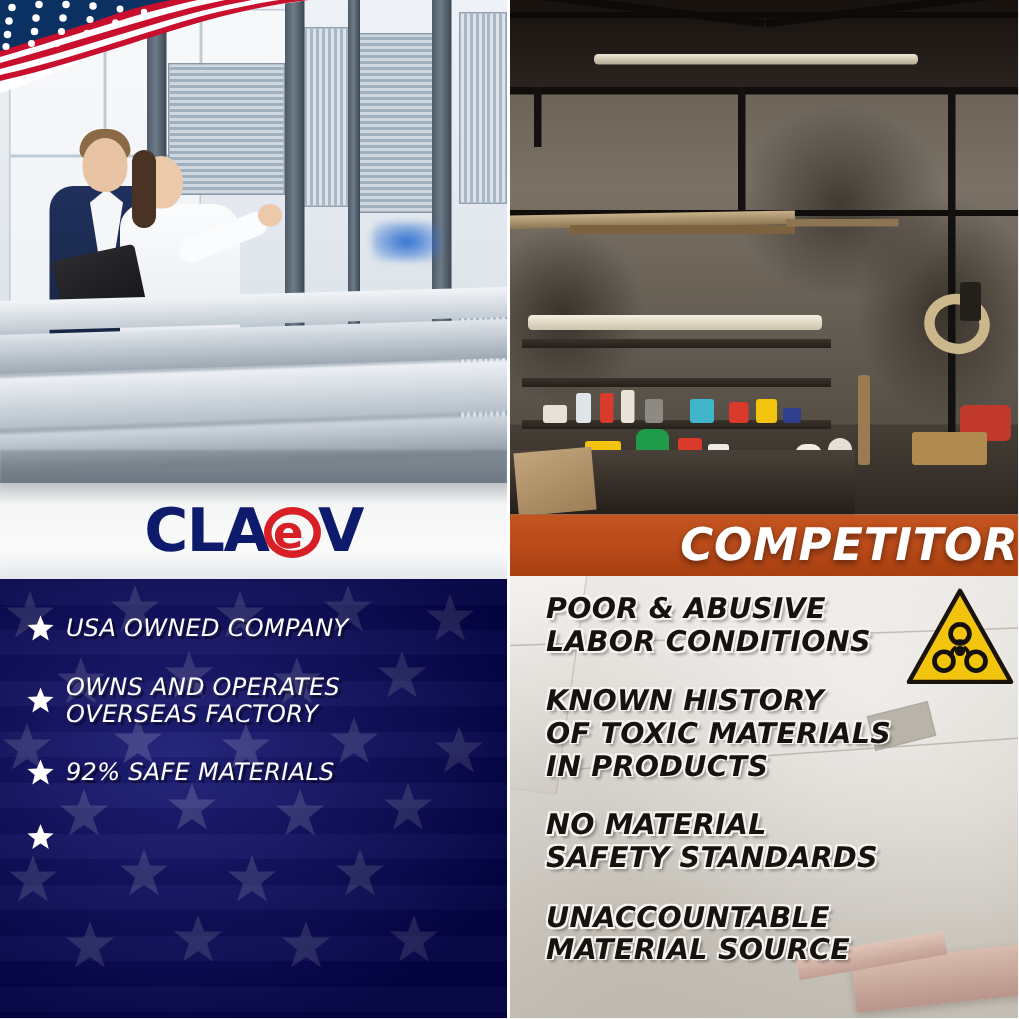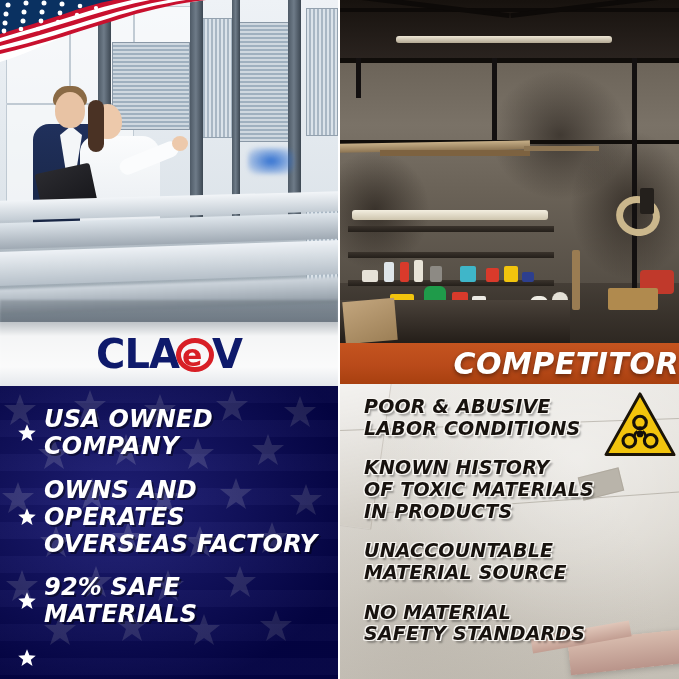--- a/index.html
+++ b/index.html
@@ -104,22 +104,22 @@
     background:repeating-linear-gradient(180deg,
       rgba(255,255,255,.035) 0 17px, rgba(0,0,0,.06) 17px 34px);}
   .blue-stars{position:absolute;inset:0;opacity:.16;}
   .blue-vig{position:absolute;inset:0;
     background:radial-gradient(ellipse at 35% 40%,rgba(255,255,255,.10),rgba(0,0,0,.35) 78%);}
 
   .pros{position:absolute;left:14px;top:20px;right:8px;z-index:3;}
   .pro-item{display:flex;align-items:center;margin-bottom:17px;}
   .pro-star{flex:0 0 26px;height:26px;margin-right:4px;display:flex;align-items:center;justify-content:center;}
   .pro-text{
-    font-family:"DejaVu Sans",sans-serif;font-weight:bold;font-style:italic;
-    font-size:24px;line-height:1.12;color:#ffffff;letter-spacing:.2px;
+    font-family:"DejaVu Sans",sans-serif;font-weight:normal;font-style:italic;
+    font-size:16px;line-height:1.12;color:#ffffff;letter-spacing:.2px;
     text-shadow:2px 2px 0 rgba(0,0,0,.45);
   }
 
   
   .photo-right{position:absolute;left:0;top:0;width:339px;height:343px;overflow:hidden;
     background:linear-gradient(180deg,#2a241f 0%,#3b342c 18%,#5c544a 42%,#6d645a 60%,#4b443c 78%,#2e2822 100%);}
   .rp-roof{position:absolute;left:0;top:0;width:339px;height:62px;
     background:linear-gradient(180deg,#17120e,#2b2420);}
   .rp-truss{position:absolute;background:#0d0a08;}
   .rp-wall{position:absolute;left:0;top:58px;width:339px;height:225px;
@@ -432,24 +432,24 @@
         <div class="con-item">
           <span class="con-text" style="white-space:pre-line;">POOR &amp; ABUSIVE
 LABOR CONDITIONS</span>
         </div>
         <div class="con-item">
           <span class="con-text" style="white-space:pre-line;display:inline-block;max-width:240px;">KNOWN HISTORY
 OF TOXIC MATERIALS
 IN PRODUCTS</span>
         </div>
         <div class="con-item">
+          <span class="con-text" style="white-space:pre-line;">NO MATERIAL
+SAFETY STANDARDS</span>
+        </div>
+        <div class="con-item">
           <span class="con-text" style="white-space:pre-line;">UNACCOUNTABLE
 MATERIAL SOURCE</span>
         </div>
-        <div class="con-item">
-          <span class="con-text" style="white-space:pre-line;">NO MATERIAL
-SAFETY STANDARDS</span>
-        </div>
       </div>
     </div>
   </div>
 
 </div>
 
 </body></html>

